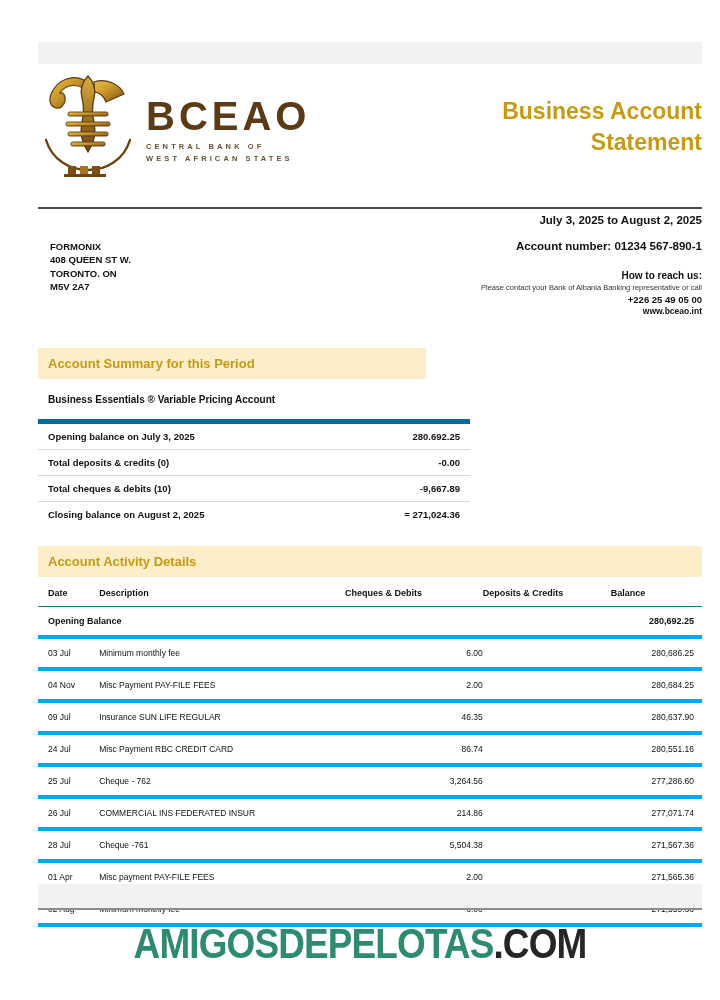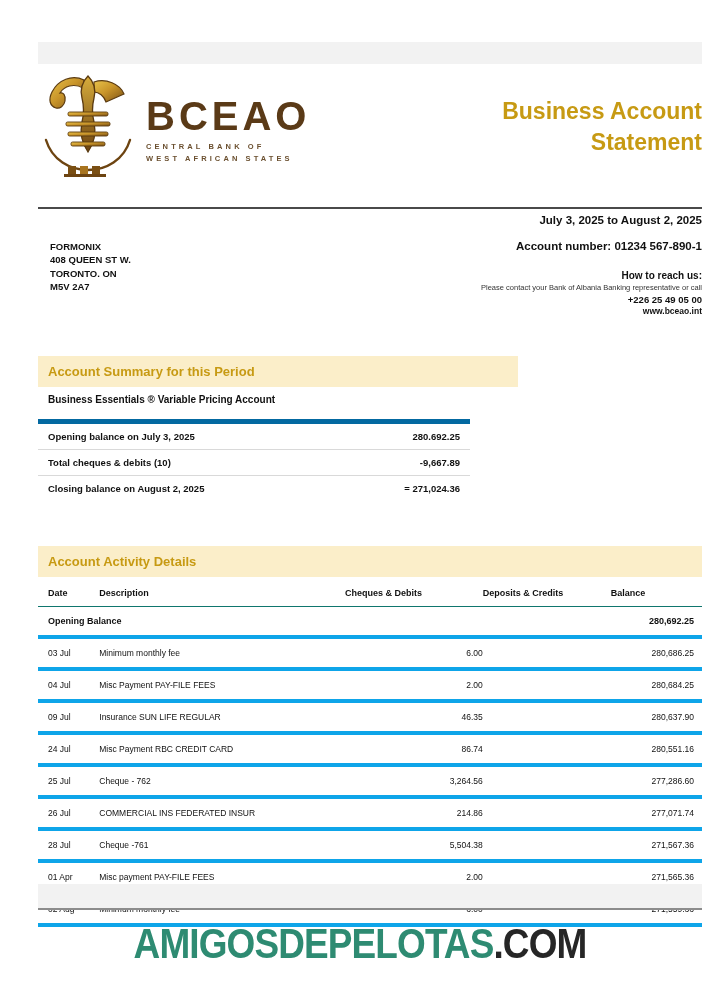--- a/index.html
+++ b/index.html
@@ -57,21 +57,21 @@
   .contact .phone { font-size: 9.5px; font-weight: bold; margin-bottom: 1px; }
   .contact .web { font-size: 8.5px; font-weight: bold; }
 
   
   .band {
     background: #fbeec9; color: #c79a13;
     font-size: 13px; font-weight: bold;
     padding: 8px 10px 8px 10px;
     position: absolute;
   }
-  .band-summary { left: 38px; top: 356px; width: 480px; }
+  .band-summary { left: 38px; top: 348px; width: 388px; }
   .band-activity { left: 38px; top: 546px; width: 664px; }
 
   
   .summary { position: absolute; left: 38px; top: 386px; width: 432px; }
   .summary .acct-type {
     font-size: 10px; font-weight: bold; color: #111;
     padding: 8px 10px 14px 10px;
   }
   .sum-row {
     display: flex; justify-content: space-between; align-items: center;
@@ -195,20 +195,24 @@
   <div class="band band-summary">Account Summary for this Period</div>
 
   <div class="summary">
     <div class="acct-type">Business Essentials ® Variable Pricing Account</div>
 
     <div class="sum-row first">
       <span class="label">Opening balance on July 3, 2025</span>
       <span class="val">280.692.25</span>
     </div>
     <div class="sum-row">
+      <span class="label">Total deposits &amp; credits (0)</span>
+      <span class="val">-0.00</span>
+    </div>
+    <div class="sum-row">
       <span class="label">Total cheques &amp; debits (10)</span>
       <span class="val">-9,667.89</span>
     </div>
     <div class="sum-row" style="border-bottom:none;">
       <span class="label">Closing balance on August 2, 2025</span>
       <span class="val">= 271,024.36</span>
     </div>
   </div>
 
   <div class="band band-activity">Account Activity Details</div>
@@ -233,21 +237,21 @@
         </tr>
 
         <tr>
           <td class="c-date">03 Jul</td>
           <td class="c-desc">Minimum monthly fee</td>
           <td class="c-deb">6.00</td>
           <td class="c-cred"></td>
           <td class="c-bal">280,686.25</td>
         </tr>
         <tr>
-          <td class="c-date">04 Jul</td>
+          <td class="c-date">04 Nov</td>
           <td class="c-desc">Misc Payment PAY-FILE FEES</td>
           <td class="c-deb">2.00</td>
           <td class="c-cred"></td>
           <td class="c-bal">280,684.25</td>
         </tr>
         <tr>
           <td class="c-date">09 Jul</td>
           <td class="c-desc">Insurance SUN LIFE REGULAR</td>
           <td class="c-deb">46.35</td>
           <td class="c-cred"></td>

